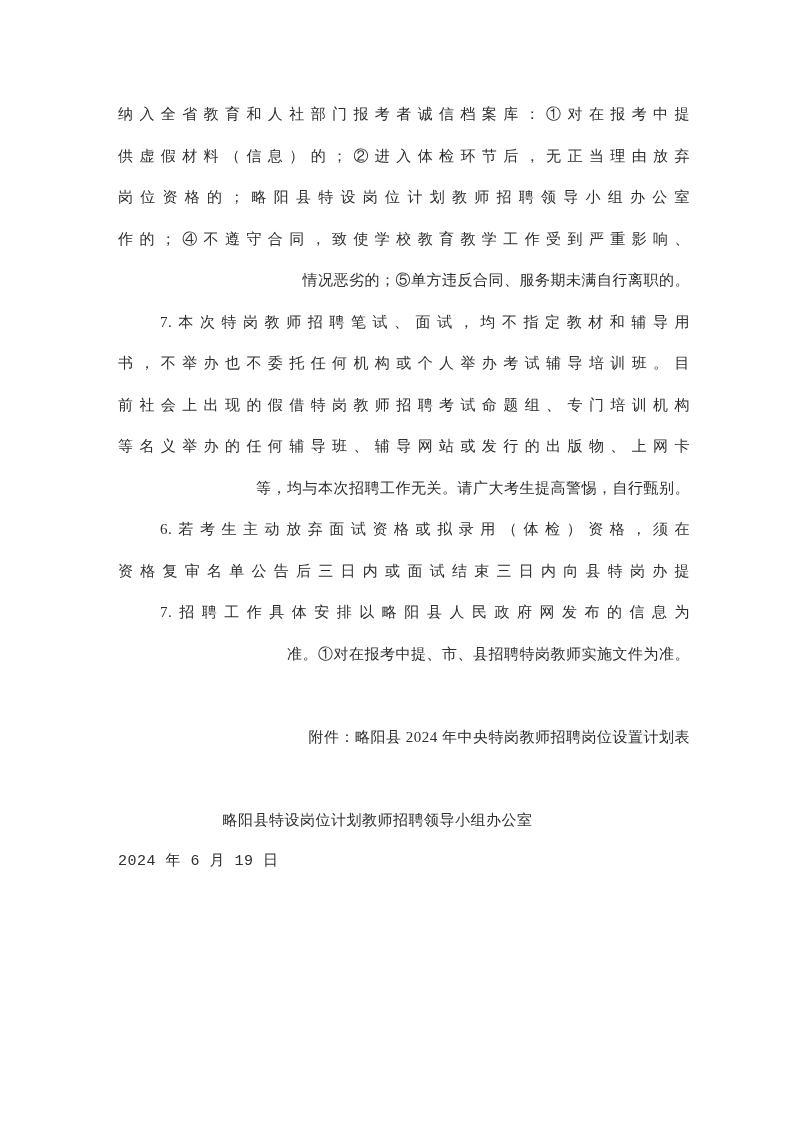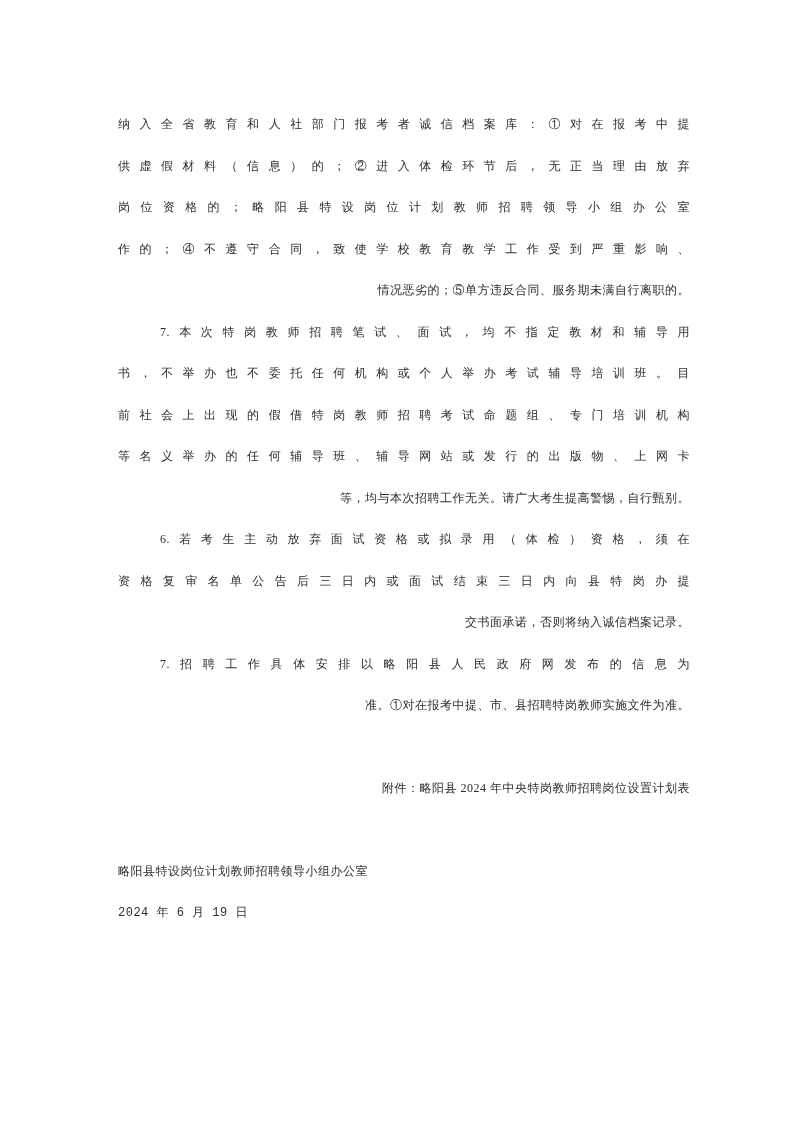--- a/index.html
+++ b/index.html
@@ -10,45 +10,45 @@
   .page {
     position: relative;
     width: 793px;
     height: 1122px;
     background: #ffffff;
     overflow: hidden;
   }
   .doc {
     position: absolute;
     left: 118px;
-    top: 104px;
+    top: 94px;
     width: 572px;
     color: #2e2e2e;
     font-family: "Liberation Serif", "DejaVu Serif", serif;
-    font-size: 12px;
+    font-size: 15px;
     line-height: 41.5px;
     letter-spacing: 0.5px;
   }
   .para { margin: 0; padding: 0; }
   .line {
     min-height: 41.5px;
     text-align: right;
     white-space: normal;
   }
   
   .j {
     text-align: justify;
     text-align-last: justify;
   }
   
   .indent { text-indent: 42px; }
   
   .gap { height: 41.5px; }
   .sig {
-    text-align: left;
+    text-align: center;
     padding-right: 53px;
   }
   .date {
     text-align: left;
     padding-right: 120px;
     font-family: Liberation Mono, monospace;
   }
 </style>
 </head>
 <body>
@@ -68,21 +68,20 @@
       <div class="line j indent">7.本次特岗教师招聘笔试、面试，均不指定教材和辅导用</div>
       <div class="line j">书，不举办也不委托任何机构或个人举办考试辅导培训班。目</div>
       <div class="line j">前社会上出现的假借特岗教师招聘考试命题组、专门培训机构</div>
       <div class="line j">等名义举办的任何辅导班、辅导网站或发行的出版物、上网卡</div>
       <div class="line">等，均与本次招聘工作无关。请广大考生提高警惕，自行甄别。</div>
     </section>
 
     <section class="para">
       <div class="line j indent">6.若考生主动放弃面试资格或拟录用（体检）资格，须在</div>
       <div class="line j">资格复审名单公告后三日内或面试结束三日内向县特岗办提</div>
-      <div class="line">交书面承诺，否则将纳入诚信档案记录。</div>
     </section>
 
     <section class="para">
       <div class="line j indent">7.招聘工作具体安排以略阳县人民政府网发布的信息为</div>
       <div class="line">准。①对在报考中提、市、县招聘特岗教师实施文件为准。</div>
     </section>
 
     <div class="gap"></div>
 
     <div class="line indent">附件：略阳县 2024 年中央特岗教师招聘岗位设置计划表</div>

